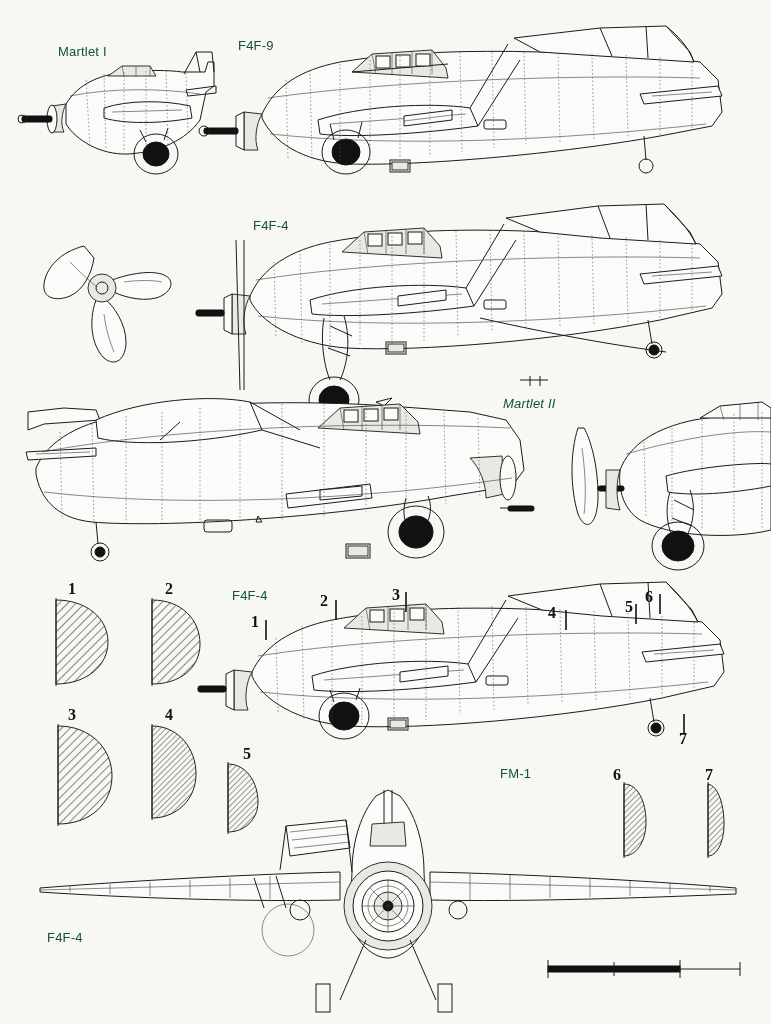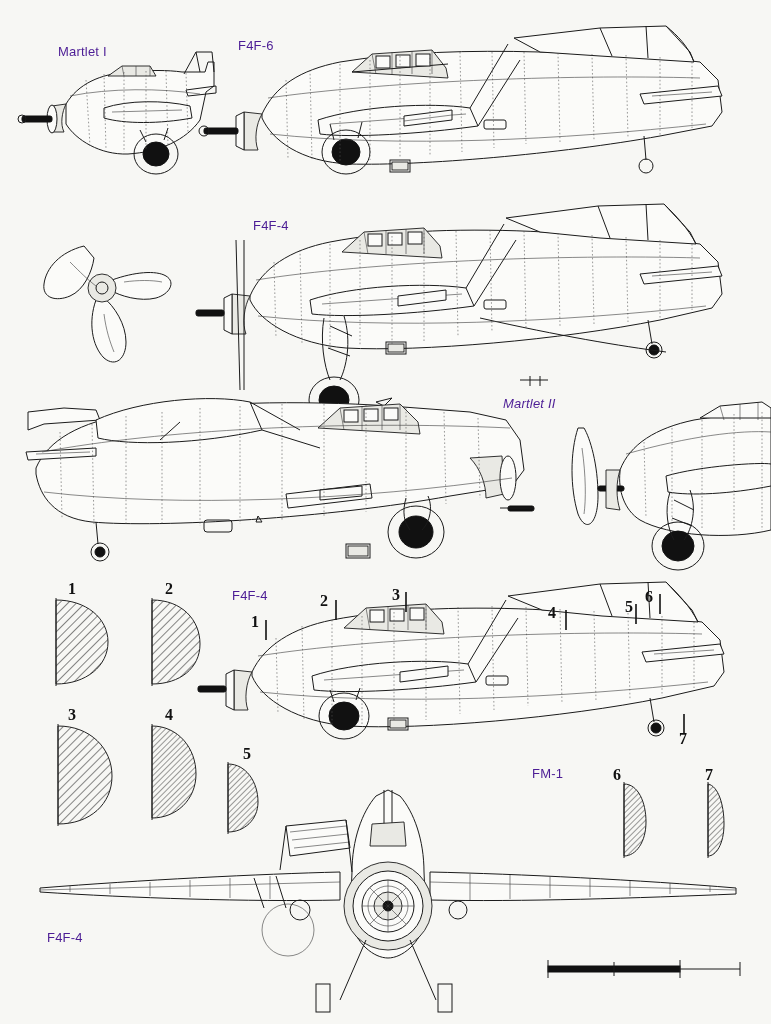--- a/index.html
+++ b/index.html
@@ -21,21 +21,21 @@
     position: absolute;
     left: 0;
     top: 0;
     width: 771px;
     height: 1024px;
   }
   .lbl {
     position: absolute;
     font-family: "Liberation Sans", sans-serif;
     font-size: 13px;
-    color: #4c1d95;
+    color: #14532d;
     white-space: nowrap;
     letter-spacing: 0.2px;
   }
   .num {
     position: absolute;
     font-family: "Liberation Serif", serif;
     font-size: 16px;
     font-weight: bold;
     color: #111111;
     white-space: nowrap;
@@ -471,25 +471,25 @@
 
       <g>
         <rect class="blk" x="548" y="966" width="132" height="6"></rect>
         <path class="ln" d="M548 960 L 548 978 M614 962 L 614 976 M680 960 L 680 978"></path>
         <path class="ln" d="M680 969 L 740 969 M740 962 L 740 976"></path>
       </g>
     </g>
   </svg>
 
   <div class="lbl" style="left:58px; top:44px;">Martlet I</div>
-  <div class="lbl" style="left:238px; top:38px;">F4F-6</div>
+  <div class="lbl" style="left:238px; top:38px;">F4F-9</div>
   <div class="lbl" style="left:253px; top:218px;">F4F-4</div>
   <div class="lbl" style="left:503px; top:396px;font-style:italic;">Martlet II</div>
   <div class="lbl" style="left:232px; top:588px;">F4F-4</div>
-  <div class="lbl" style="left:500px; top:766px;margin-left:32px;">FM-1</div>
+  <div class="lbl" style="left:500px; top:766px;">FM-1</div>
   <div class="lbl" style="left:47px; top:930px;">F4F-4</div>
 
   <div class="num" style="left:68px; top:580px;">1</div>
   <div class="num" style="left:165px; top:580px;">2</div>
   <div class="num" style="left:68px; top:706px;">3</div>
   <div class="num" style="left:165px; top:706px;">4</div>
   <div class="num" style="left:243px; top:745px;">5</div>
 
   <div class="num" style="left:251px; top:613px;">1</div>
   <div class="num" style="left:320px; top:592px;">2</div>

